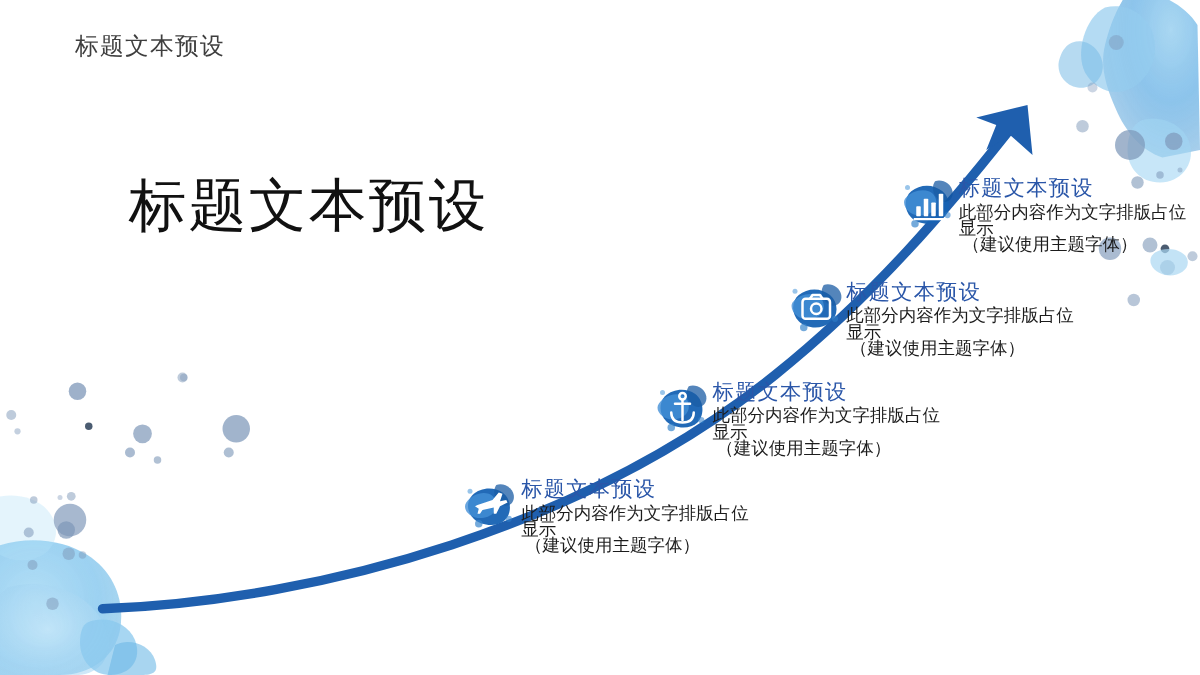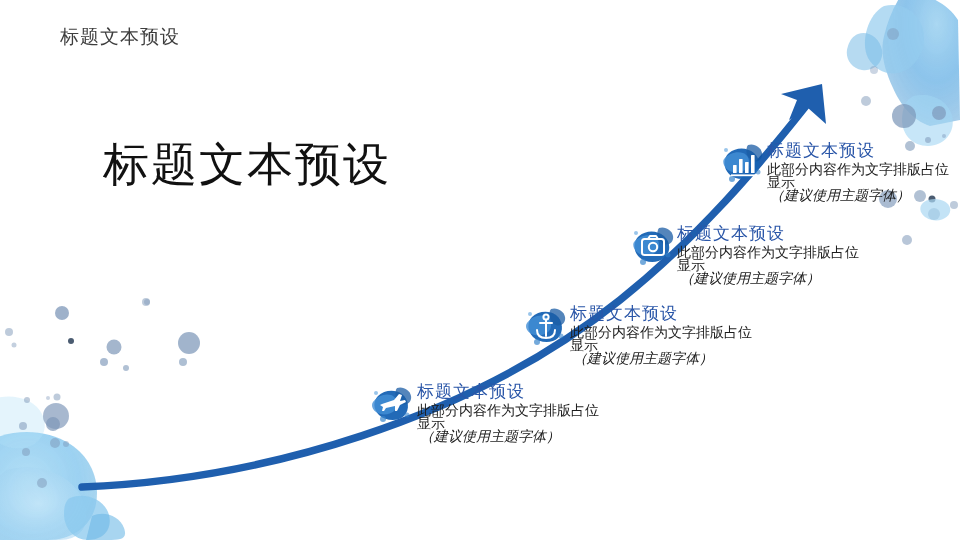--- a/index.html
+++ b/index.html
@@ -92,21 +92,20 @@
   .node-body {
     font-family: "Liberation Sans", sans-serif;
     font-size: 14px;
     line-height: 13px;
     color: #1c1c1c;
     margin: 0;
     white-space: nowrap;
   }
   .node-body.indent {
     text-indent: 3px;
-    font-style: italic;
   }
 </style>
 </head>
 <body>
 
 <div id="slide">
 
   <svg id="decor" viewBox="0 0 960 540" xmlns="http://www.w3.org/2000/svg">
     <defs>
       <radialGradient id="gBlobTR" cx="70%" cy="25%" r="75%">

